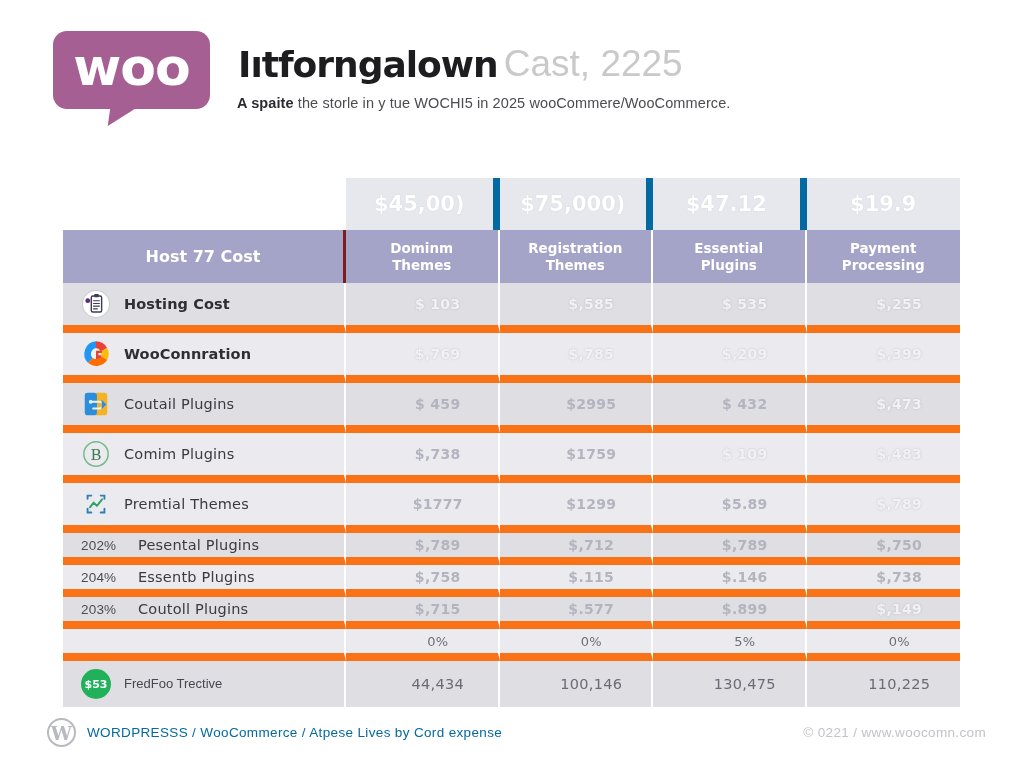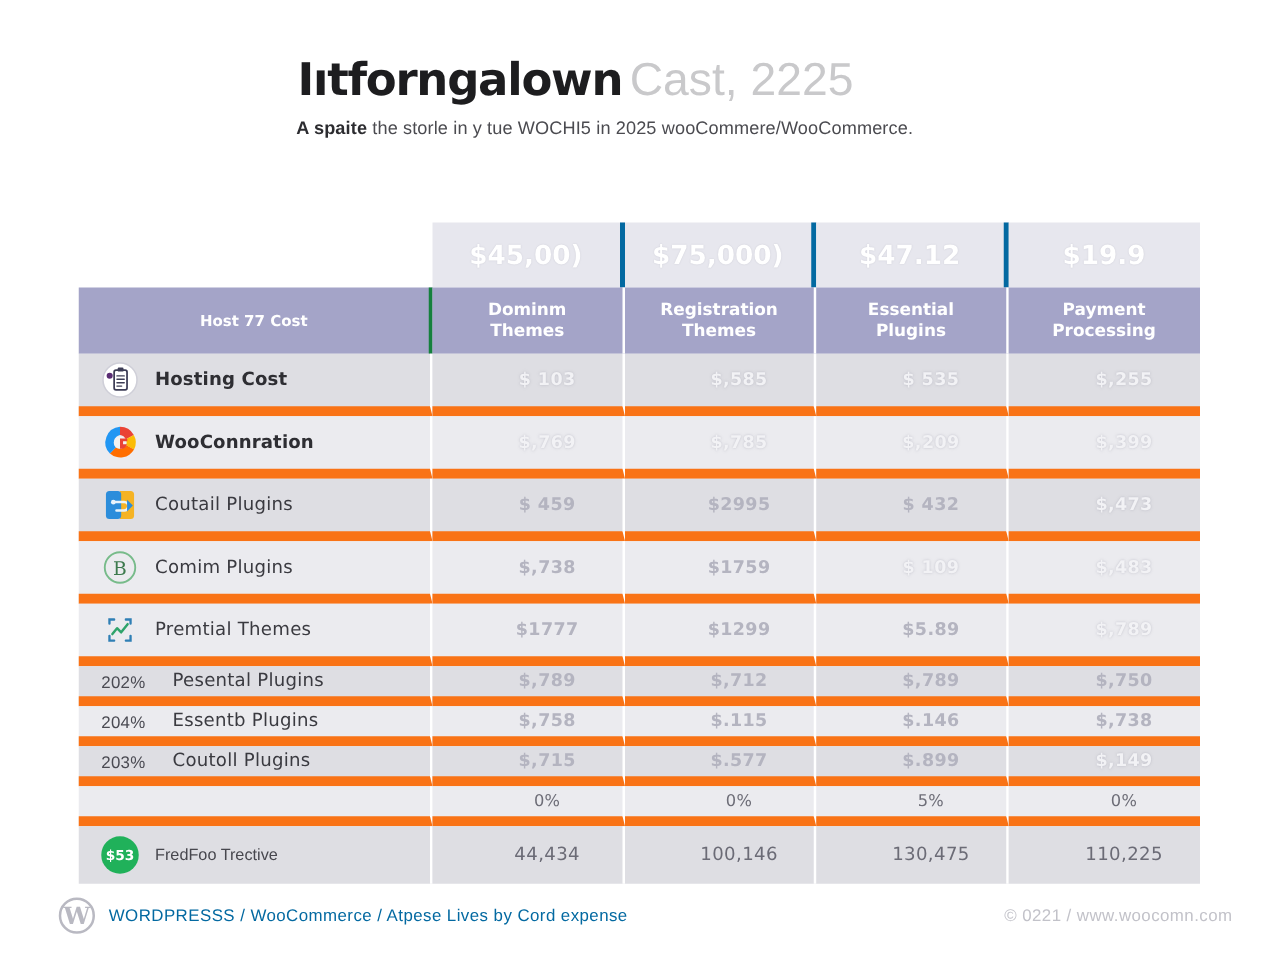--- a/index.html
+++ b/index.html
@@ -51,31 +51,31 @@
   col.c0 { width:283px; }
   col.cx { width:153.5px; }
 
   
   tr.money-row td { height:52px; padding:0; }
   td.money-spacer { background:#ffffff; }
   td.money {
     background:#e7e7ee; text-align:center; vertical-align:middle;
     color:#ffffff; font-weight:800; font-size:21px;
     font-family:"DejaVu Sans", sans-serif;
-    border-right:4px solid #0369a1;
+    border-right:7px solid #0369a1;
     text-shadow:0 0 1px rgba(120,120,140,.35);
   }
   td.money.last { border-right:none; }
 
   
   tr.head-row td { height:53px; padding:0; background:#a4a4c8; color:#fff; }
   td.head-left {
-    text-align:center; font-weight:700; font-size:12px;
-    font-family:"DejaVu Sans", sans-serif;
-    border-right:3px solid #15803d;
+    text-align:center; font-weight:700; font-size:16px;
+    font-family:"DejaVu Sans", sans-serif;
+    border-right:3px solid #7f1d1d;
   }
   td.head-col {
     text-align:center; font-weight:600; font-size:13.5px; line-height:1.25;
     border-right:2px solid #ffffff;
     font-family:"DejaVu Sans", sans-serif;
   }
   td.head-col.last { border-right:none;margin-top:20px; }
 
   
   tbody tr td { border-right:2px solid #ffffff; border-bottom:8px solid #f97316; }
@@ -135,20 +135,24 @@
     position:absolute; right:38px; top:13px;
     font-size:13.5px; color:#c2c2c9; letter-spacing:.35px;
   }
 </style>
 </head>
 <body>
 
 <div class="page">
 
   <div class="header">
+    <div class="woo-logo">
+      <div class="woo-logo-text">woo</div>
+      <div class="woo-tail"></div>
+    </div>
 
     <div class="title-row">
       <span class="title-strong">Iıtforngalown</span>
       <span class="title-faint">Cast, 2225</span>
     </div>
 
     <div class="subtitle">
       <b>A spaite</b>
       <span>the storle in y tue WOCΗI5 in 2025 wooCommere/WooCommerce.</span>
     </div>

